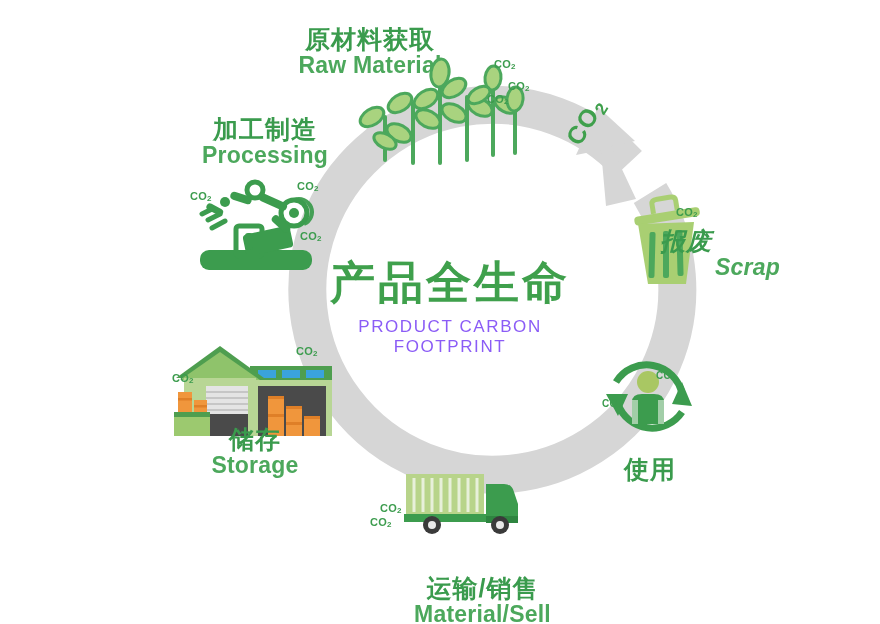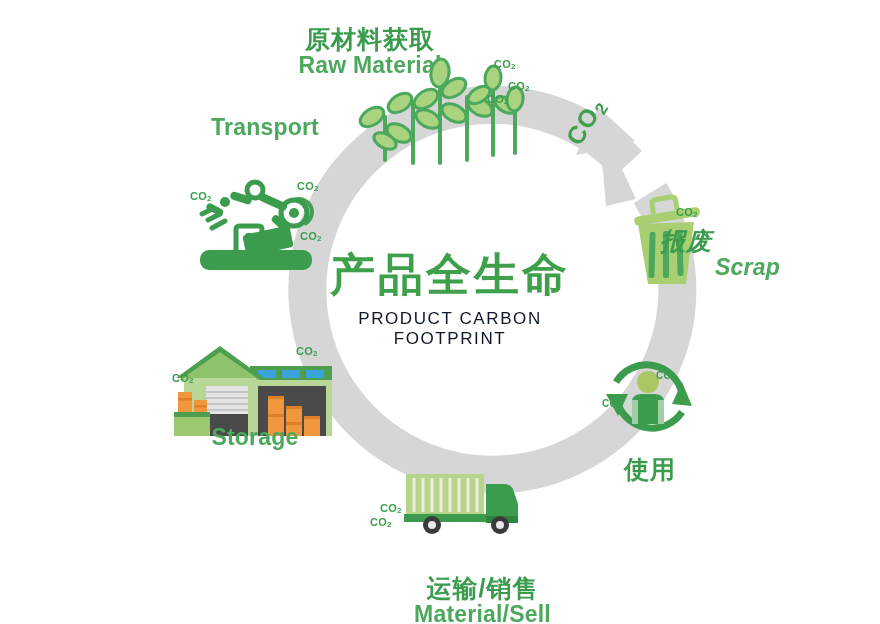--- a/index.html
+++ b/index.html
@@ -42,24 +42,25 @@
     top: 250px;
     width: 300px;
     text-align: center;
   }
   .title-line {
     font-size: 45px;
     font-weight: bold;
     color: #3FA04C;
     letter-spacing: 3px;
     line-height: 1.12;
+    margin-top: 8px;
   }
   .title-sub {
     font-size: 17px;
-    color: #0f172a;
+    color: #8b5cf6;
     letter-spacing: 1.6px;
     margin-top: 9px;
     font-weight: normal;
   }
   .co2 {
     position: absolute;
     font-size: 11px;
     font-weight: bold;
     color: #3C9C4E;
     letter-spacing: 0.2px;
@@ -135,21 +136,22 @@
     <span>CO</span><sub>2</sub>
   </div>
   <div class="co2" style="left:508px;top:80px;">
     <span>CO</span><sub>2</sub>
   </div>
   <div class="co2" style="left:487px;top:93px;">
     <span>CO</span><sub>2</sub>
   </div>
 
   <div class="label-block" style="left:175px; top:115px; width:180px;">
-    <div class="label-en">Transport</div>
+    <div class="label-cn">加工制造</div>
+    <div class="label-en">Processing</div>
   </div>
 
   <svg width="130" height="105" style="position:absolute;left:192px;top:168px;">
     <g fill="#3C9C4E">
       <rect x="8" y="82" width="112" height="20" rx="9"></rect>
       <rect x="52" y="62" width="48" height="22" rx="4" transform="rotate(-12 76 73)"></rect>
       <rect x="44" y="58" width="26" height="30" rx="3" fill="none" stroke="#3C9C4E" stroke-width="5"></rect>
       <rect x="53" y="65" width="8" height="17" rx="3"></rect>
       <circle cx="102" cy="45" r="13" fill="none" stroke="#3C9C4E" stroke-width="5"></circle>
       <circle cx="102" cy="45" r="5"></circle>
@@ -223,20 +225,21 @@
   </svg>
 
   <div class="co2" style="left:172px;top:372px;">
     <span>CO</span><sub>2</sub>
   </div>
   <div class="co2" style="left:296px;top:345px;">
     <span>CO</span><sub>2</sub>
   </div>
 
   <div class="label-block" style="left:180px; top:425px; width:150px;">
+    <div class="label-cn">储存</div>
     <div class="label-en">Storage</div>
   </div>
 
   <svg width="150" height="70" style="position:absolute;left:400px;top:470px;">
 
     <rect x="6" y="4" width="78" height="42" fill="#B8D48A"></rect>
     <g stroke="#E8F0DA" stroke-width="3">
       <line x1="14" y1="8" x2="14" y2="42"></line>
       <line x1="23" y1="8" x2="23" y2="42"></line>
       <line x1="32" y1="8" x2="32" y2="42"></line>

